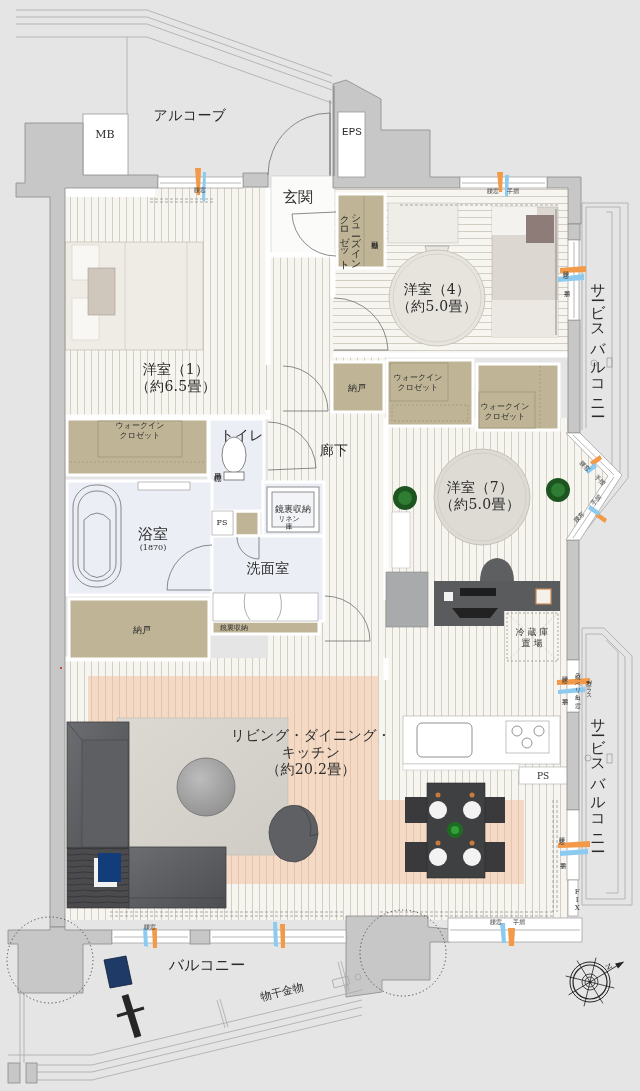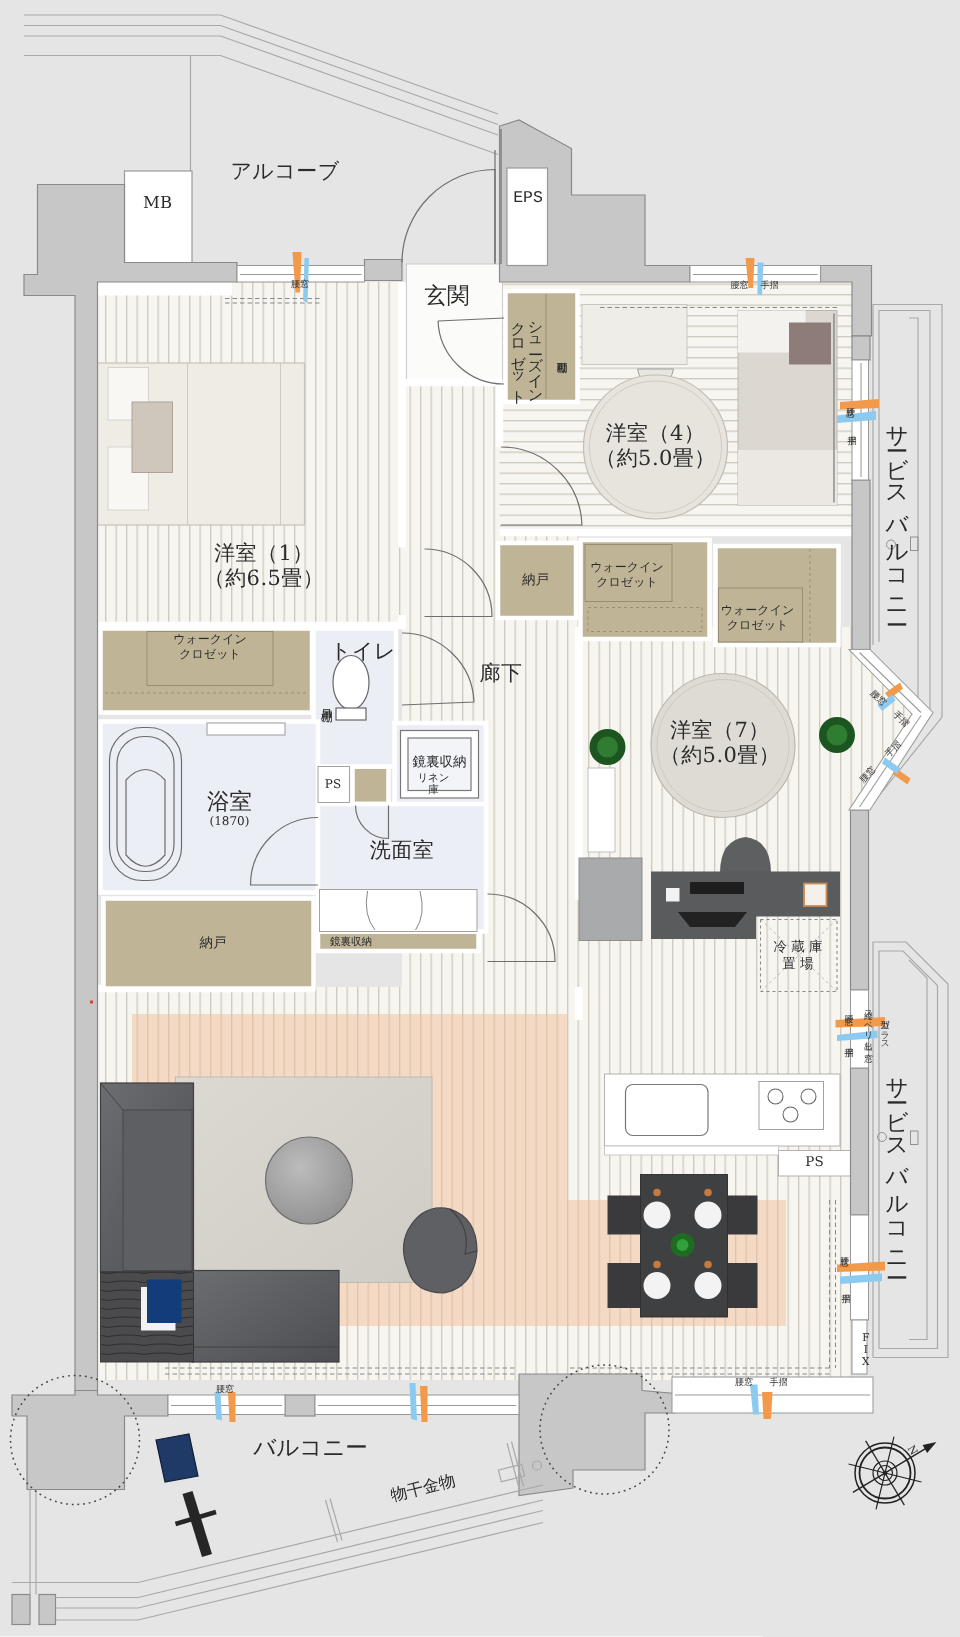--- a/index.html
+++ b/index.html
@@ -430,20 +430,25 @@
 <div class="lbl s9" style="left:293px;top:509px;">鏡裏収納</div>
 <div class="lbl room" style="left:268px;top:568px;">洗面室</div>
 <div class="lbl s7" style="left:234px;top:628px;">鏡裏収納</div>
 <div class="lbl s9" style="left:142px;top:630px;">納戸</div>
 
 <div class="lbl s9" style="left:532px;top:638px;">
   <span>冷 蔵 庫</span>
   <span>置 場</span>
 </div>
 
+<div class="lbl room" style="left:311px;top:752px;">
+  <span>リビング・ダイニング・</span>
+  <span>キッチン</span>
+  <span>（約20.2畳）</span>
+</div>
 <div class="lbl s9" style="left:543px;top:776px;">PS</div>
 
 <div class="lbl vert sb" style="left:598px;top:342px;">サービスバルコニー</div>
 <div class="lbl vert sb" style="left:598px;top:777px;">サービスバルコニー</div>
 <div class="lbl big" style="left:207px;top:965px;">バルコニー</div>
 <div class="lbl md" style="left:282px;top:992px;transform:translate(-50%,-50%) rotate(-14deg);">物干金物</div>
 <div class="lbl vert s7" style="left:577px;top:900px;">FIX</div>
 
 <div class="lbl xs" style="left:200px;top:190px;">腰窓</div>
 <div class="lbl xs" style="left:493px;top:191px;">腰窓</div>

